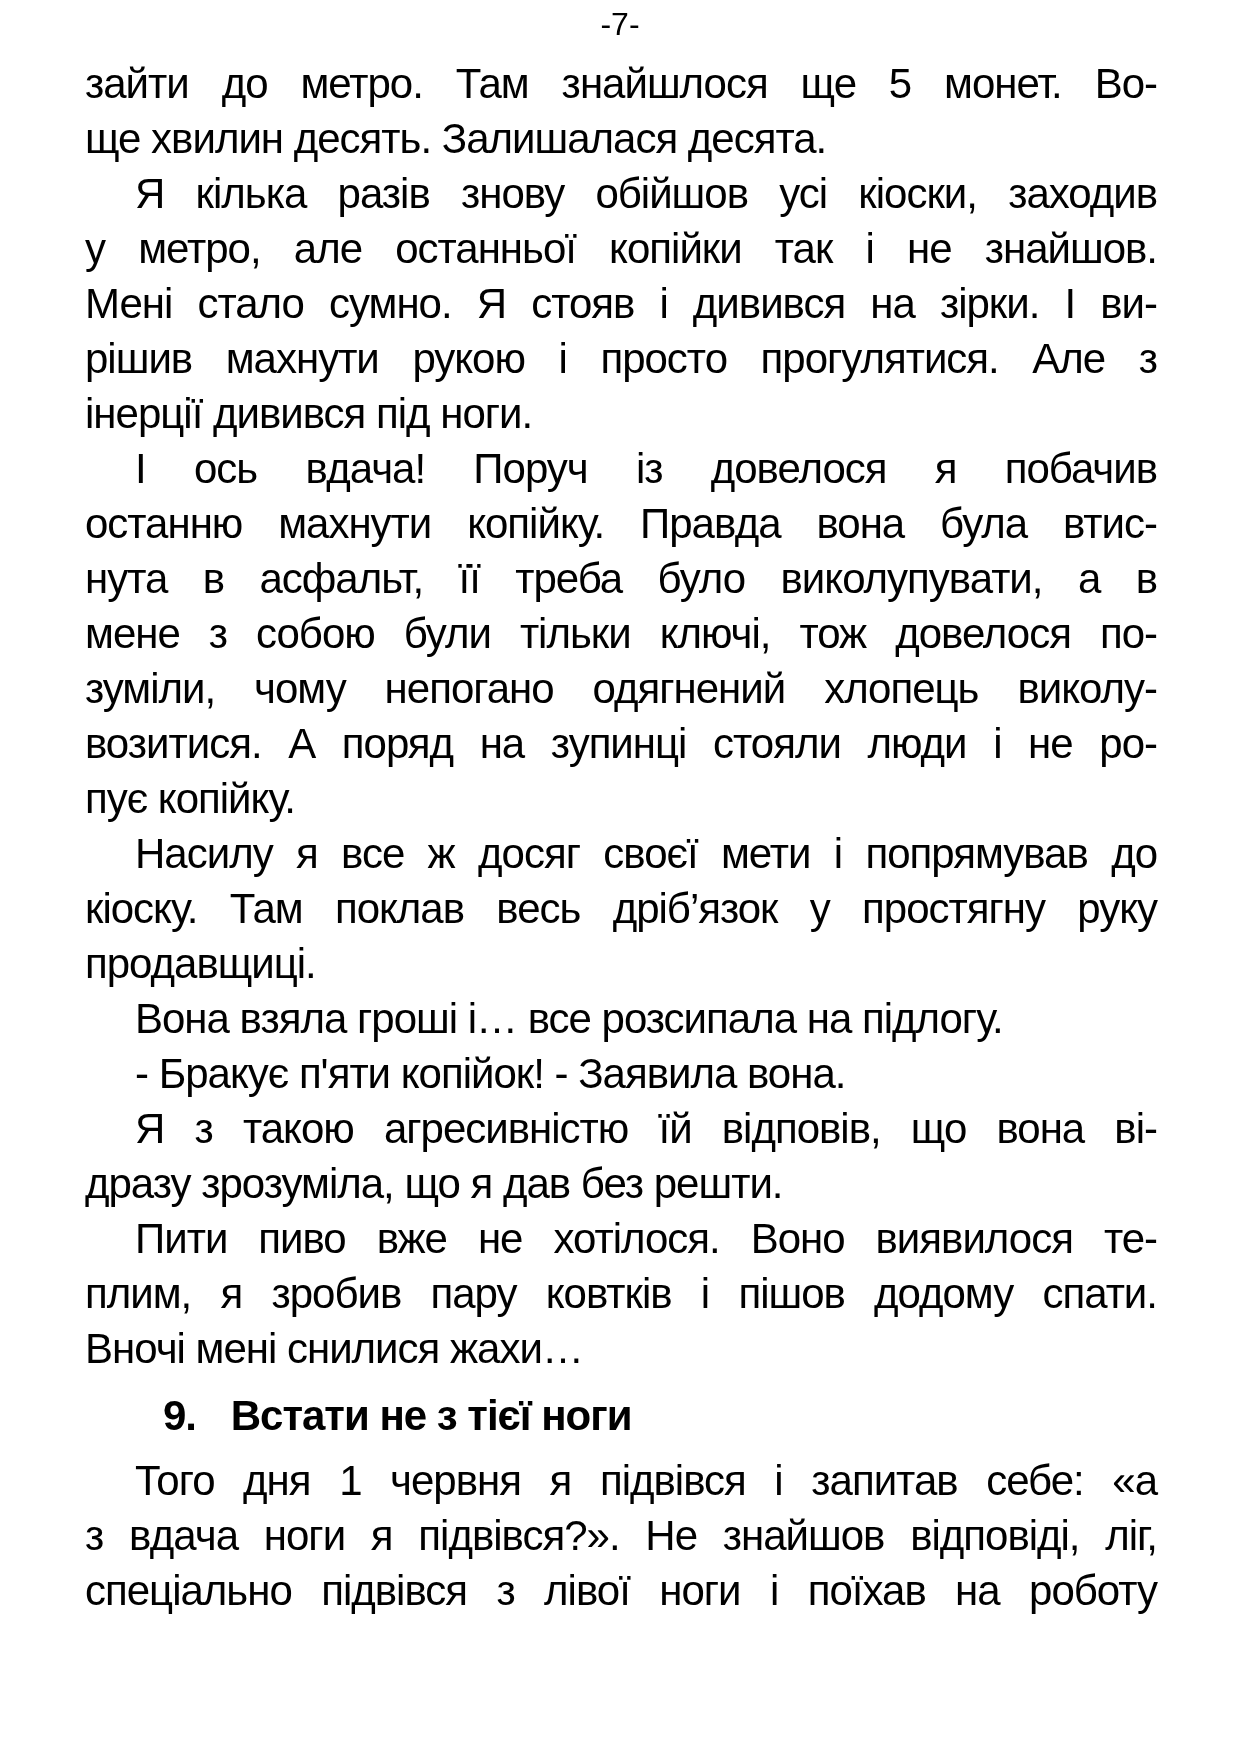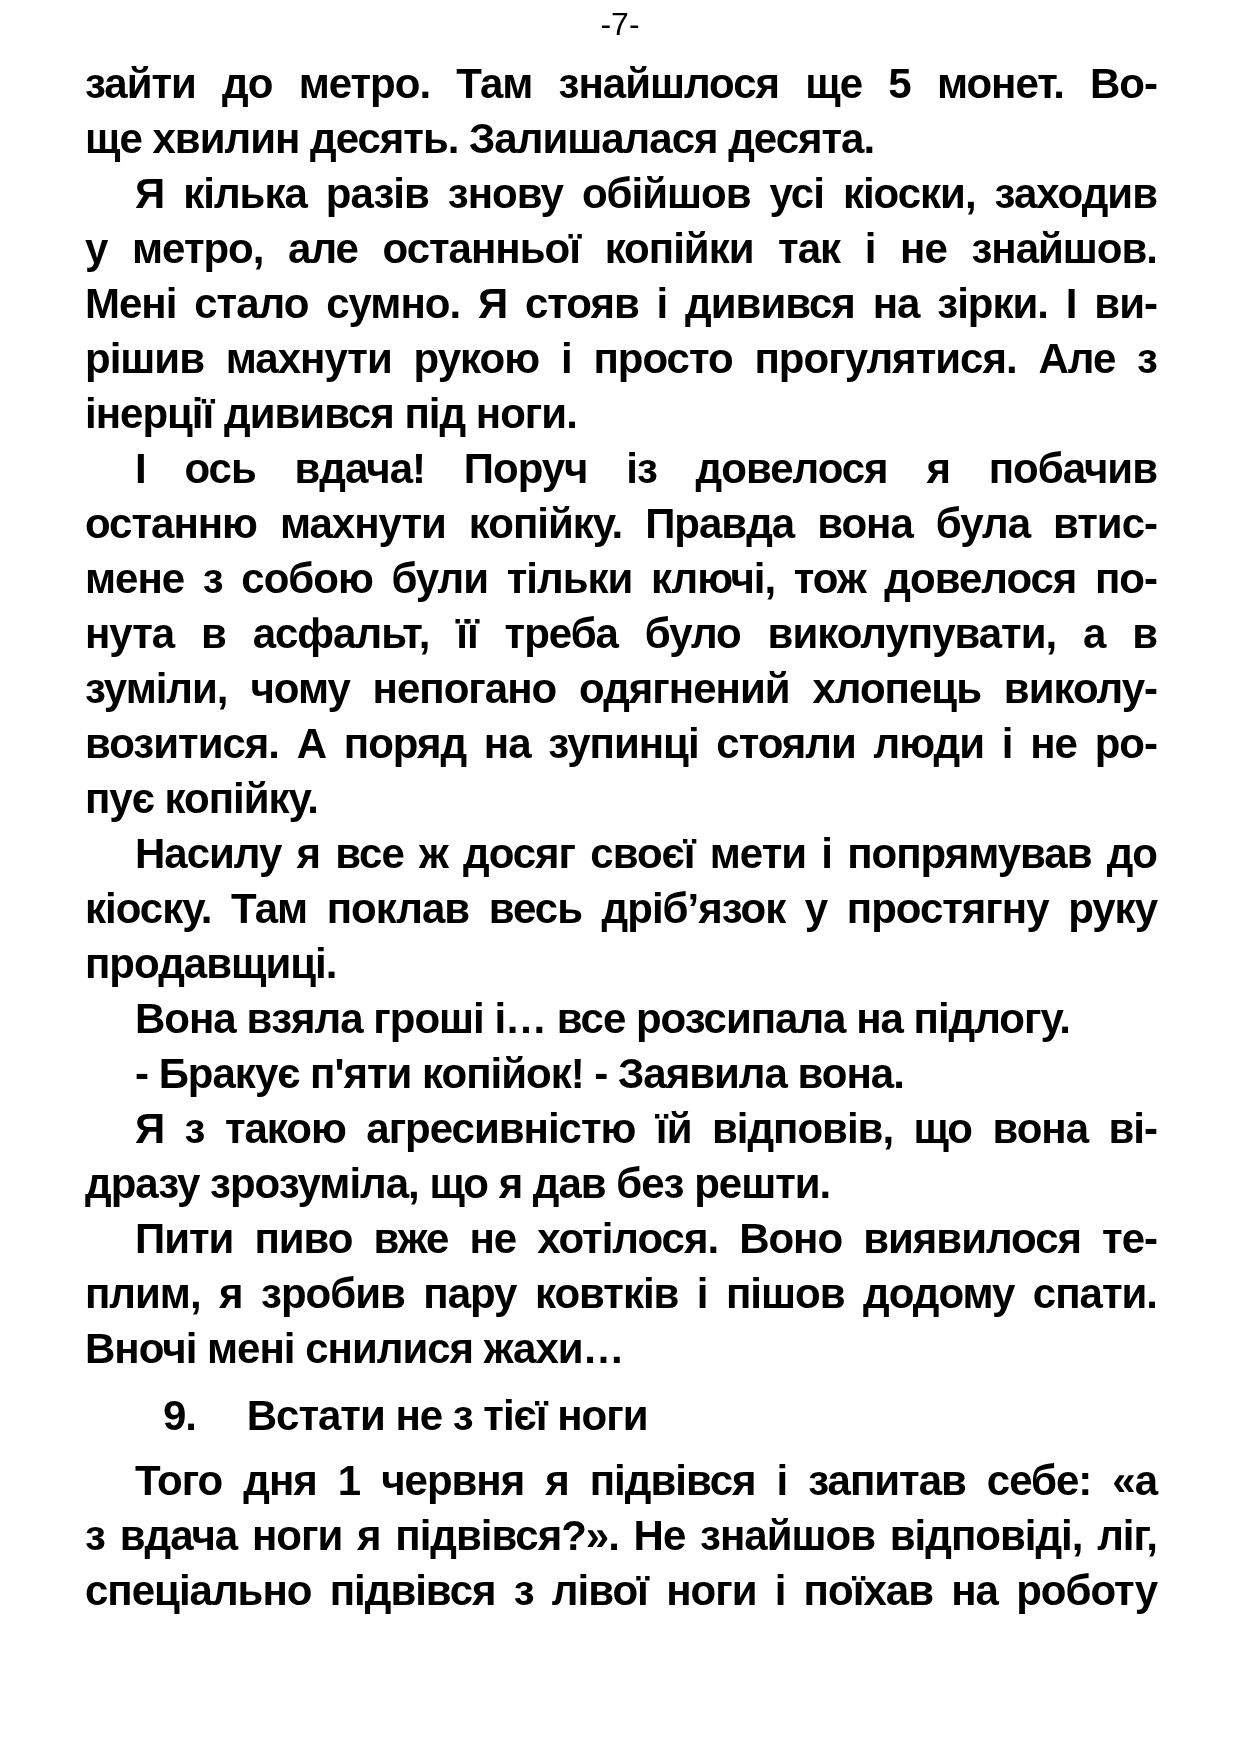--- a/index.html
+++ b/index.html
@@ -36,21 +36,20 @@
     letter-spacing: -1px;
   }
   .content p {
     margin: 0;
     padding: 0;
   }
   .ln {
     display: block;
     height: 55px;
     white-space: nowrap;
-    font-weight: bold;
   }
   .j {
     text-align: justify;
     text-align-last: justify;
   }
   .l {
     text-align: right;
     text-align-last: left;
   }
   .ind {
@@ -60,21 +59,21 @@
     font-weight: bold;
     margin: 12px 0 10px 0 !important;
     line-height: 55px;
   }
   .h-num {
     display: inline-block;
     margin-left: 78px;
   }
   .h-title {
     display: inline-block;
-    margin-left: 40px;
+    margin-left: 24px;
   }
 </style>
 </head>
 <body>
 
 <div class="page">
 
   <div class="page-number">-7-</div>
 
   <div class="content">
@@ -88,22 +87,22 @@
       <span class="ln j ind">Я кілька разів знову обійшов усі кіоски, заходив</span>
       <span class="ln j">у метро, але останньої копійки так і не знайшов.</span>
       <span class="ln j">Мені стало сумно. Я стояв і дивився на зірки. І ви-</span>
       <span class="ln j">рішив махнути рукою і просто прогулятися. Але з</span>
       <span class="ln l">інерції дивився під ноги.</span>
     </p>
 
     <p>
       <span class="ln j ind">І ось вдача! Поруч із довелося я побачив</span>
       <span class="ln j">останню махнути копійку. Правда вона була втис-</span>
+      <span class="ln j">нута в асфальт, її треба було виколупувати, а в</span>
       <span class="ln j">мене з собою були тільки ключі, тож довелося по-</span>
-      <span class="ln j">нута в асфальт, її треба було виколупувати, а в</span>
       <span class="ln j">зуміли, чому непогано одягнений хлопець виколу-</span>
       <span class="ln j">возитися. А поряд на зупинці стояли люди і не ро-</span>
       <span class="ln l">пує копійку.</span>
     </p>
 
     <p>
       <span class="ln j ind">Насилу я все ж досяг своєї мети і попрямував до</span>
       <span class="ln j">кіоску. Там поклав весь дріб’язок у простягну руку</span>
       <span class="ln l">продавщиці.</span>
     </p>

